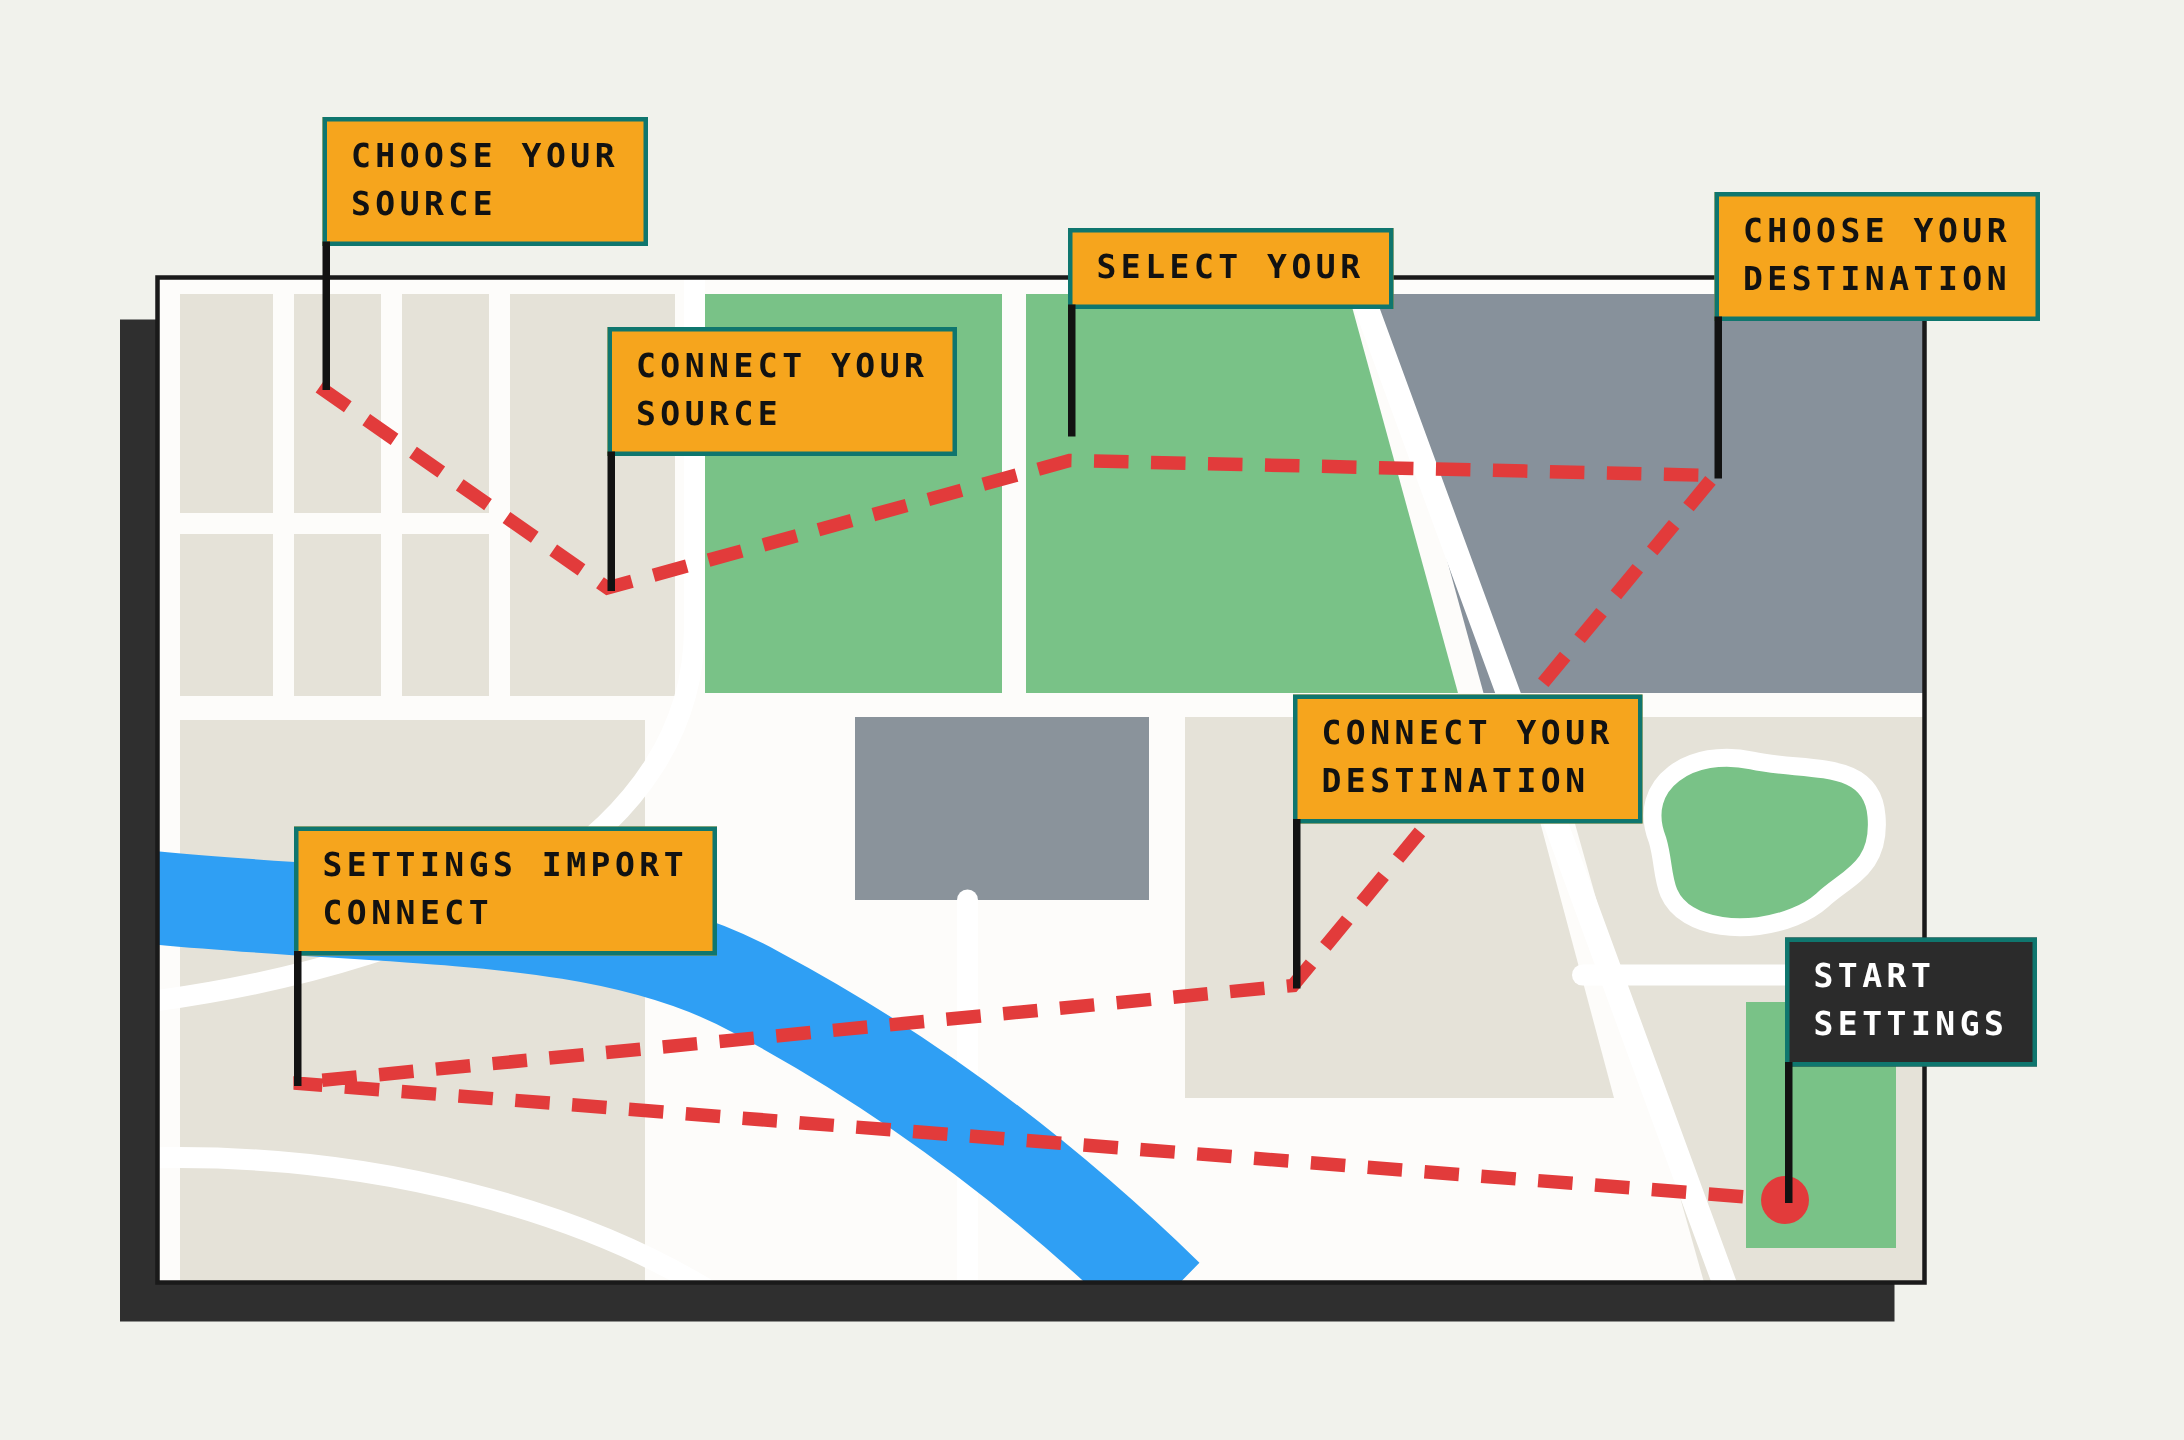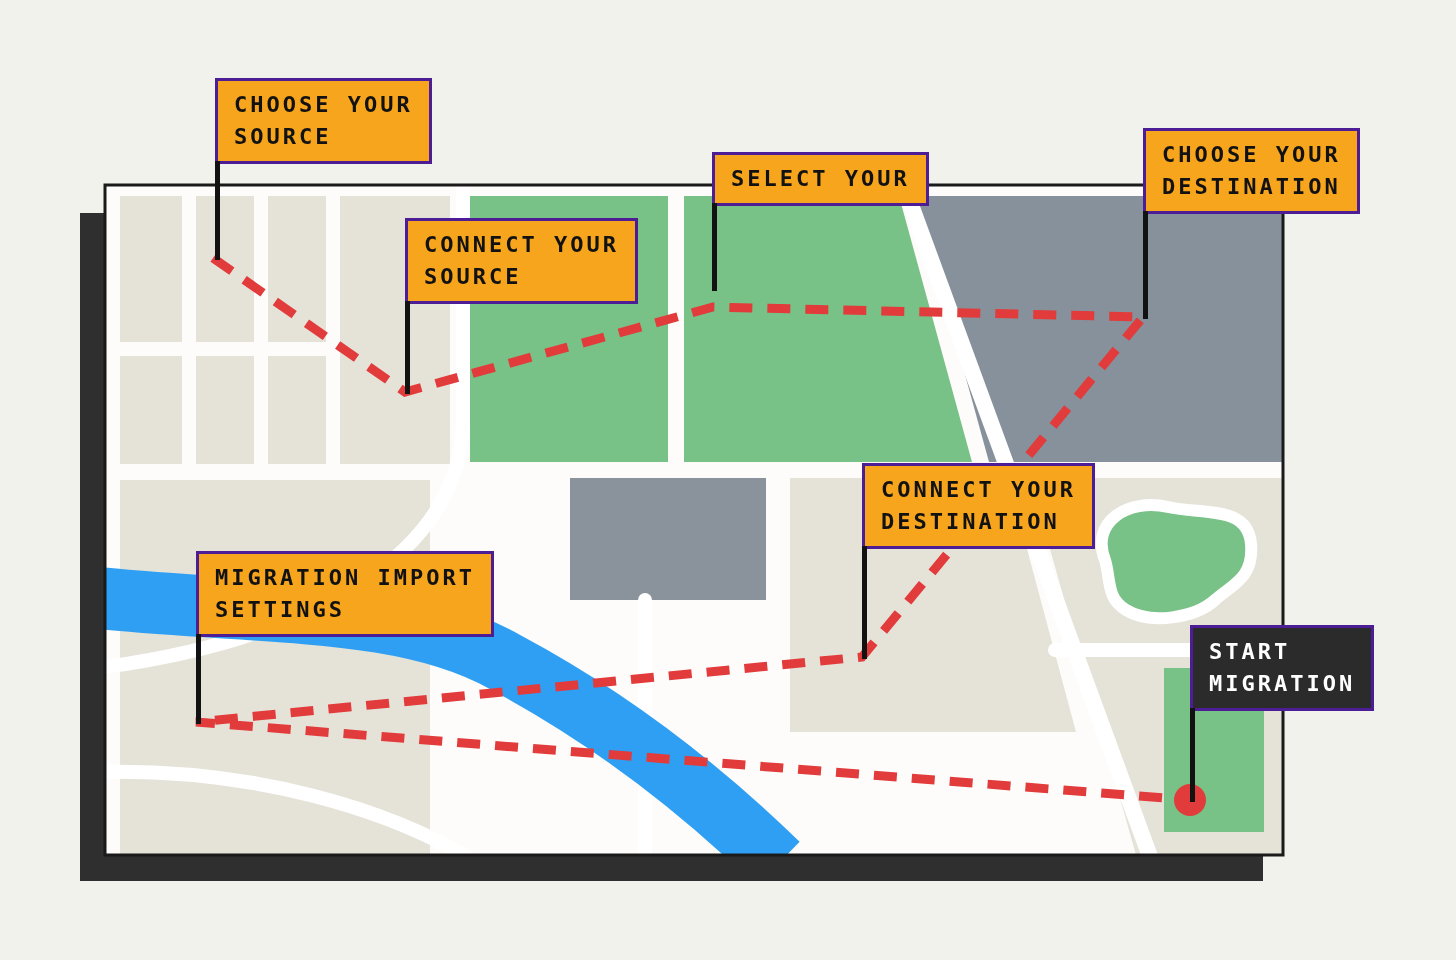--- a/index.html
+++ b/index.html
@@ -34,21 +34,21 @@
   .road        { stroke: #ffffff; stroke-width: 14; fill: none; }
   .road-wide   { stroke-width: 16; }
   .river       { stroke: var(--river-blue, #2f9ff4); stroke-width: 62; fill: none; stroke-linecap: butt; }
   .pond        { stroke: #ffffff; stroke-width: 12; }
   .route       { stroke: var(--route-red, #e23b3b); stroke-width: 9; fill: none; stroke-dasharray: 23 15; }
   .map-outline { stroke: var(--map-border, #1a1a1a); stroke-width: 3; fill: none; }
   
   .step {
     position: absolute;
     background: var(--label-orange, #f6a51d);
-    border: 3px solid #4c1d95;
+    border: 3px solid #0f766e;
     color: var(--label-text-dark, #121212);
     padding: 8px 16px;
     font-size: 22px;
     font-weight: bold;
     letter-spacing: 3px;
     line-height: 1.45;
     white-space: nowrap;
     z-index: 3;
   }
   .step--dark {
@@ -151,24 +151,24 @@
     <div class="stem"></div>
   </div>
 
   <div class="step step-5">
     <span class="line">CONNECT YOUR</span>
     <span class="line">DESTINATION</span>
     <div class="stem"></div>
   </div>
 
   <div class="step step-6">
-    <span class="line">MIGRATION IMPORT</span>
-    <span class="line">SETTINGS</span>
+    <span class="line">SETTINGS IMPORT</span>
+    <span class="line">CONNECT</span>
     <div class="stem"></div>
   </div>
 
   <div class="step step-7 step--dark">
     <span class="line">START</span>
-    <span class="line">MIGRATION</span>
+    <span class="line">SETTINGS</span>
     <div class="stem"></div>
   </div>
 
 </div>
 
 </body></html>

